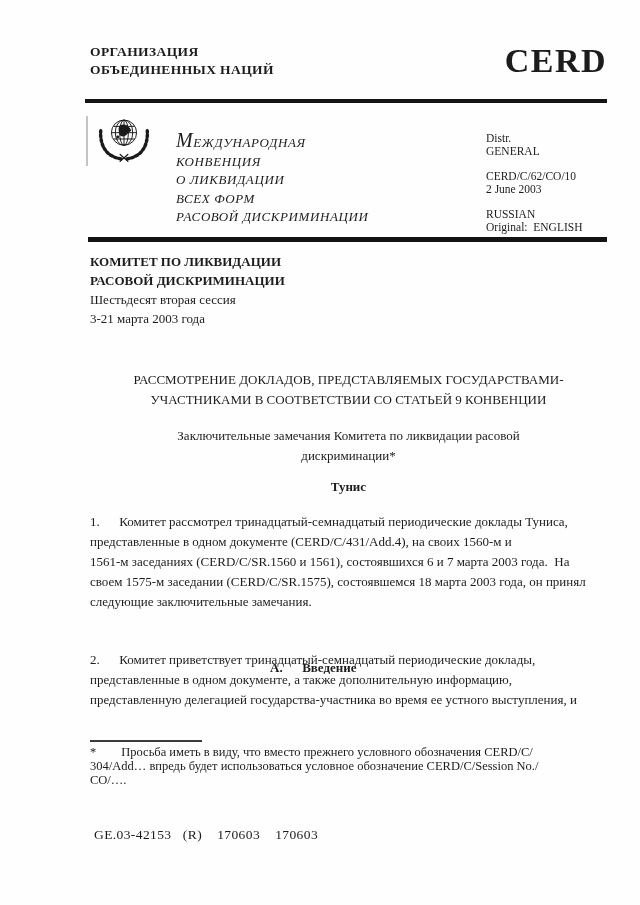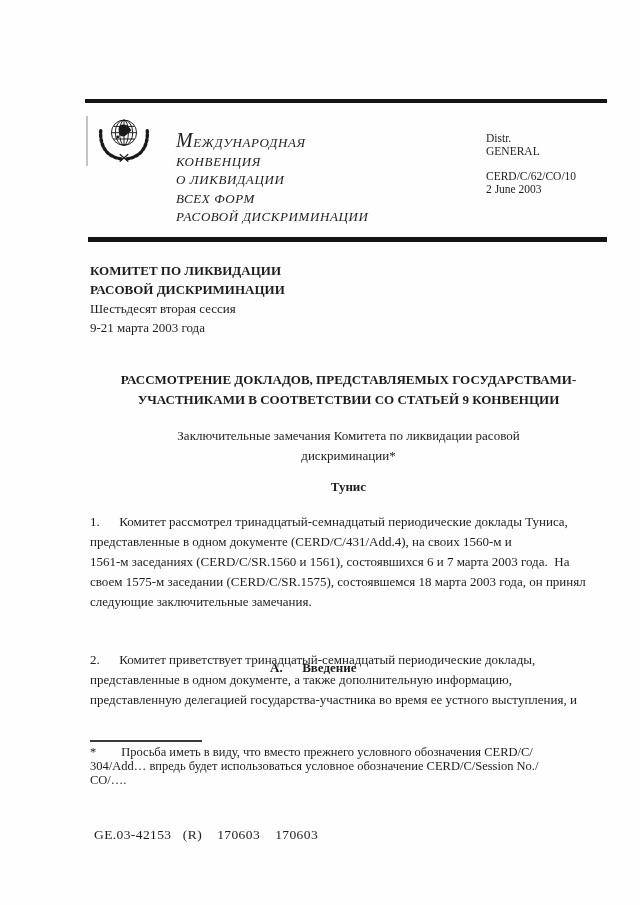--- a/index.html
+++ b/index.html
@@ -38,45 +38,50 @@
     font-style: italic; font-size: 13px; line-height: 18.5px; letter-spacing: .6px;
   }
   .convention::first-letter { font-size: 20px; }
   .distr {
     position: absolute; left: 443px; top: 132px;
     font-size: 11.5px; line-height: 12.5px; margin-left: 43px;
   }
   .distr .grp { margin-bottom: 13px; }
 
   
-  .session-block { position: absolute; left: 90px; top: 261px; font-size: 13px; line-height: 19px; }
+  .session-block { position: absolute; left: 90px; top: 252px; font-size: 13px; line-height: 19px; }
   .session-block .committee { font-weight: bold; }
 
   
   .centered { position: absolute; left: 90px; right: 33px; text-align: center; }
-  .doc-title    { top: 370px; font-weight: bold; font-size: 13px; line-height: 20px; }
+  .doc-title    { top: 370px; font-weight: normal; font-size: 13px; line-height: 20px; }
   .subtitle     { top: 426px; font-weight: normal; font-size: 13px; line-height: 20px; }
   .country      { top: 479px; font-weight: bold; font-size: 13px; text-align: center; }
   .section-head { position: absolute; left: 270px; top: 621px; font-weight: bold; font-size: 13px; margin-top: 39px; }
 
   
   .body-par { position: absolute; left: 90px; font-size: 13px; line-height: 20px; }
   .par1 { top: 512px; }
   .par2 { top: 650px; }
 
   
   .footnote-rule { position: absolute; left: 90px; top: 740px; width: 112px; height: 1.5px; background: #3a3a3a; }
   .footnote { position: absolute; left: 90px; top: 745px; font-size: 12.5px; line-height: 14px; }
   .page-footer { position: absolute; left: 94px; top: 827px; font-size: 13.5px; letter-spacing: .4px; }
 </style>
 </head>
 <body>
 
 <div class="page">
 
+  <div class="header-row">
+    <div class="org-name pre">ОРГАНИЗАЦИЯ
+ОБЪЕДИНЕННЫХ НАЦИЙ</div>
+    <div class="doc-code">CERD</div>
+  </div>
   <div class="rule rule-top"></div>
 
   <div class="emblem-edge"></div>
   <svg class="emblem" viewBox="0 0 132 100" width="64" height="49" xmlns="http://www.w3.org/2000/svg" aria-hidden="true">
     <g stroke="#1a1a1a" fill="none" stroke-width="2">
       <circle cx="66" cy="38" r="26"></circle>
       <ellipse cx="66" cy="38" rx="18" ry="26"></ellipse>
       <ellipse cx="66" cy="38" rx="9" ry="26"></ellipse>
       <line x1="66" y1="12" x2="66" y2="64"></line>
       <line x1="40" y1="38" x2="92" y2="38"></line>
@@ -98,29 +103,31 @@
 КОНВЕНЦИЯ
 О ЛИКВИДАЦИИ
 ВСЕХ ФОРМ
 РАСОВОЙ ДИСКРИМИНАЦИИ</div>
 
   <div class="distr">
     <div class="grp pre">Distr.
 GENERAL</div>
     <div class="grp pre">CERD/C/62/CO/10
 2 June 2003</div>
+    <div class="grp pre">RUSSIAN
+Original:  ENGLISH</div>
   </div>
 
   <div class="rule rule-mid"></div>
 
   <div class="session-block">
     <div class="committee pre">КОМИТЕТ ПО ЛИКВИДАЦИИ
 РАСОВОЙ ДИСКРИМИНАЦИИ</div>
     <div class="pre">Шестьдесят вторая сессия
-9-21 марта 2003 года</div>
+3-21 марта 2003 года</div>
   </div>
 
   <div class="centered doc-title pre">РАССМОТРЕНИЕ ДОКЛАДОВ, ПРЕДСТАВЛЯЕМЫХ ГОСУДАРСТВАМИ-
 УЧАСТНИКАМИ В СООТВЕТСТВИИ СО СТАТЬЕЙ 9 КОНВЕНЦИИ</div>
   <div class="centered subtitle pre">Заключительные замечания Комитета по ликвидации расовой
 дискриминации*</div>
   <div class="centered country">Тунис</div>
 
   <div class="body-par par1 pre">1.      Комитет рассмотрел тринадцатый-семнадцатый периодические доклады Туниса,
 представленные в одном документе (CERD/C/431/Add.4), на своих 1560-м и

